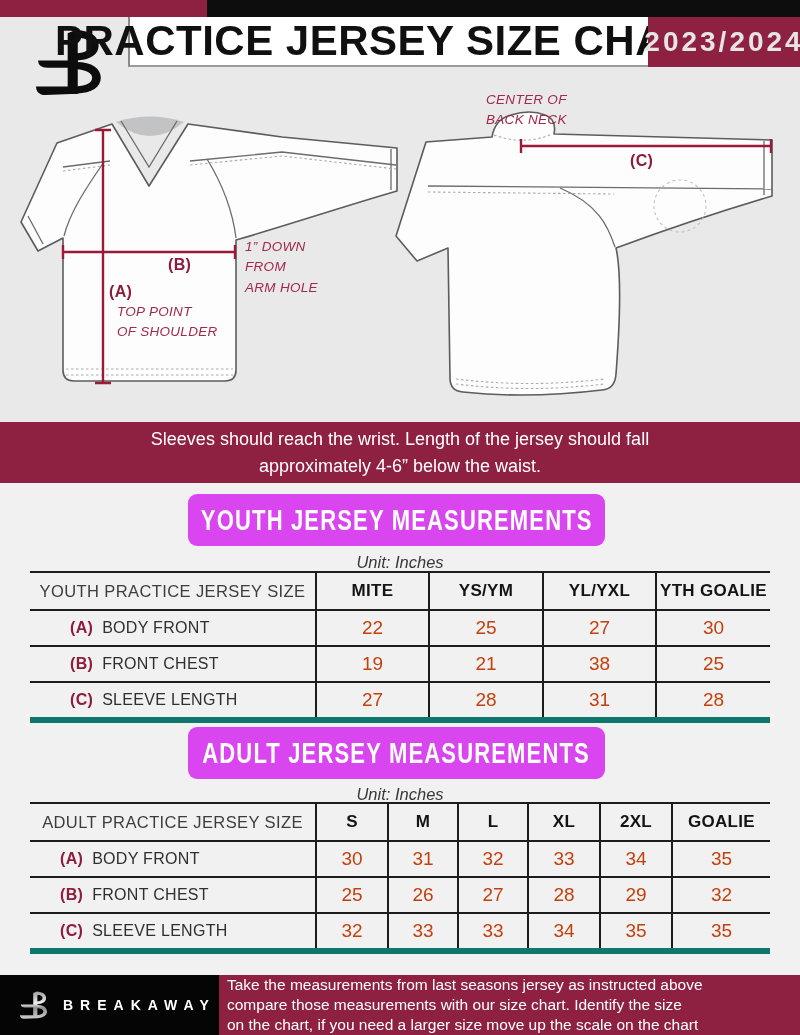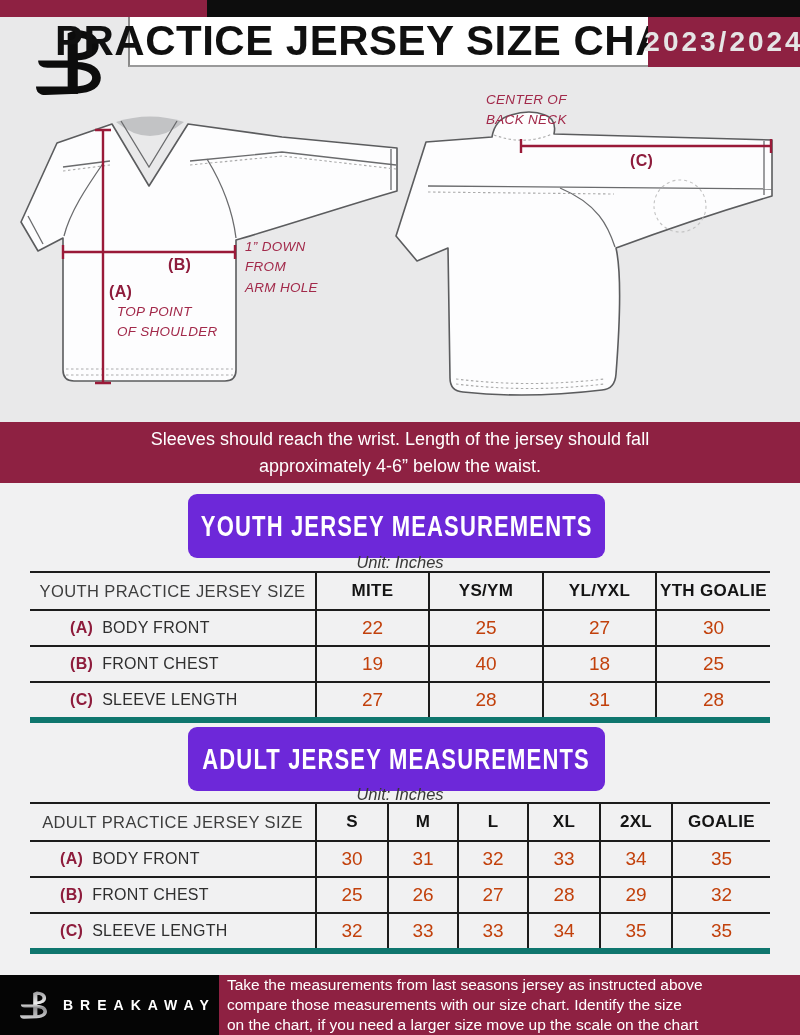--- a/index.html
+++ b/index.html
@@ -27,21 +27,21 @@
   
   #banner{left:0;top:422px;width:800px;height:61px;background:#8e2142;color:#fff;
           display:flex;flex-direction:column;align-items:center;justify-content:center;
           font-size:18px;line-height:1.5;}
 
   
   #lower-bg{left:0;top:483px;width:800px;height:492px;background:#f1f1f2;}
   .watermark{position:absolute;right:-150px;top:520px;width:540px;height:540px;}
   .watermark path{fill:rgba(0,0,0,0.045);}
 
-  .pill{position:absolute;left:188px;width:417px;height:64px;background:#6d28d9;border-radius:9px;
+  .pill{position:absolute;left:188px;width:417px;height:52px;background:#d946ef;border-radius:9px;
         display:flex;align-items:center;justify-content:center;}
   .pill span{color:#fff;font-size:29px;font-weight:700;letter-spacing:1.5px;transform:scaleX(.76);white-space:nowrap;}
   #pill-youth{top:494px;} #pill-adult{top:727px;}
   .unit{position:absolute;left:0;width:800px;text-align:center;font-style:italic;font-size:16.5px;color:#383838;margin-top:6px;}
   #unit-youth{top:547px;} #unit-adult{top:779px;}
 
   
   table.size-table{position:absolute;left:30px;width:740px;border-collapse:collapse;table-layout:fixed;
                    border-top:2px solid #1c1c1c;border-bottom:6px solid #0f766e;}
   #table-youth{top:571px;} #table-adult{top:802px;}
@@ -181,22 +181,22 @@
     <tr>
       <td class="rlabel"><b>(A)</b><span>BODY FRONT</span></td>
       <td class="val">22</td>
       <td class="val">25</td>
       <td class="val">27</td>
       <td class="val">30</td>
     </tr>
     <tr>
       <td class="rlabel"><b>(B)</b><span>FRONT CHEST</span></td>
       <td class="val">19</td>
-      <td class="val">40</td>
-      <td class="val">18</td>
+      <td class="val">21</td>
+      <td class="val">38</td>
       <td class="val">25</td>
     </tr>
     <tr>
       <td class="rlabel"><b>(C)</b><span>SLEEVE LENGTH</span></td>
       <td class="val">27</td>
       <td class="val">28</td>
       <td class="val">31</td>
       <td class="val">28</td>
     </tr>
   </tbody>

